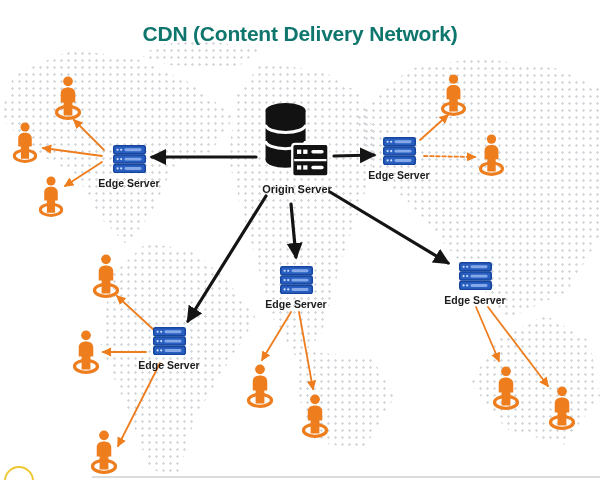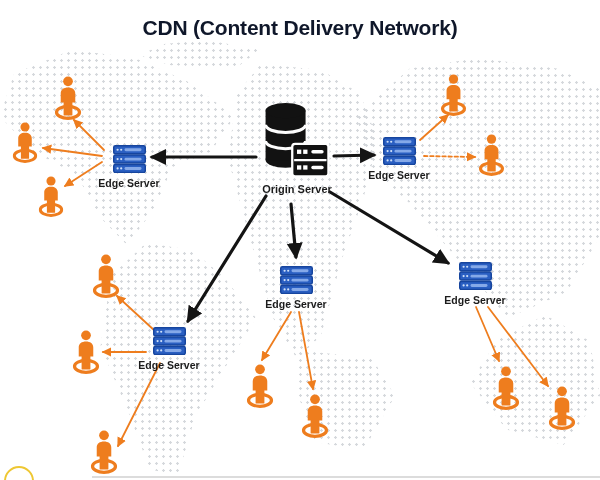--- a/index.html
+++ b/index.html
@@ -22,22 +22,22 @@
   .r-euaf{left:228px;top:64px;width:150px;height:295px;
     clip-path:polygon(22% 0%,62% 2%,88% 10%,100% 26%,90% 46%,76% 66%,62% 92%,46% 100%,30% 86%,14% 58%,0% 32%,6% 10%);}
   .r-asia{left:356px;top:58px;width:245px;height:260px;
     clip-path:polygon(0% 22%,22% 4%,50% 0%,82% 4%,100% 12%,100% 68%,86% 90%,62% 100%,42% 78%,22% 56%,6% 42%);}
   .r-aus{left:470px;top:315px;width:130px;height:130px;
     clip-path:polygon(22% 18%,58% 0%,92% 20%,100% 62%,72% 100%,28% 88%,0% 52%);}
   .r-afs{left:290px;top:350px;width:105px;height:100px;
     clip-path:polygon(4% 0%,78% 8%,100% 46%,70% 100%,24% 92%,8% 46%);}
 
   .title{
-    position:absolute;left:0;right:0;top:14px;z-index:4;margin:2px;
-    text-align:center;font-size:21px;font-weight:700;color:#0f172a;
+    position:absolute;left:0;right:0;top:14px;z-index:4;margin:8px;
+    text-align:center;font-size:21px;font-weight:700;color:#0f766e;
     letter-spacing:-0.2px;
   }
   .wires{position:absolute;left:0;top:0;z-index:2;pointer-events:none;}
   .node{position:absolute;z-index:3;display:flex;flex-direction:column;align-items:center;}
   .nlabel{font-weight:700;font-size:10.5px;color:#1c1c1c;margin-top:4px;white-space:nowrap;}
   .origin-label{font-size:11px;margin-top:1px;}
   .user{position:absolute;z-index:3;}
   .yellow-ring{
     position:absolute;z-index:3;left:4px;top:466px;width:26px;height:26px;
     border:2.5px solid #eec733;border-radius:50%;

